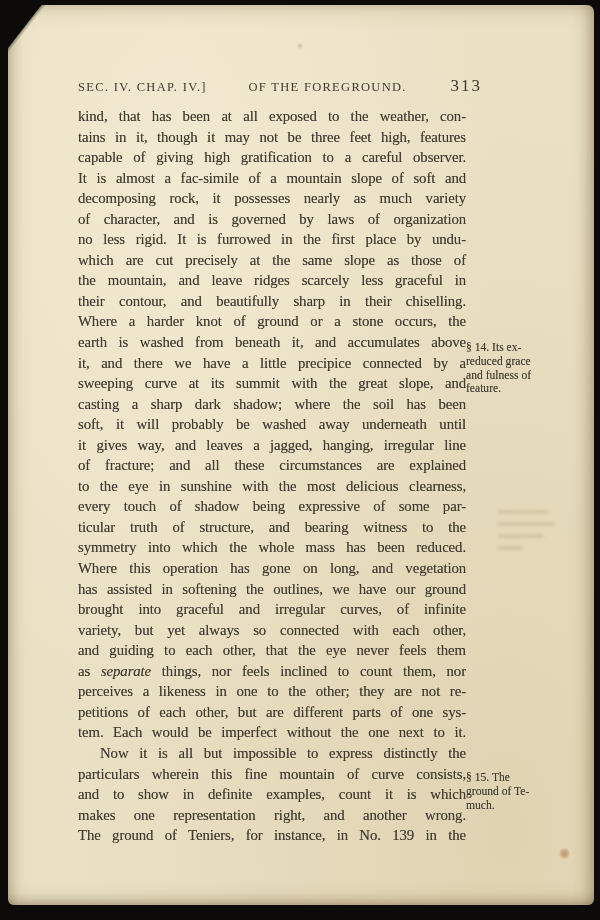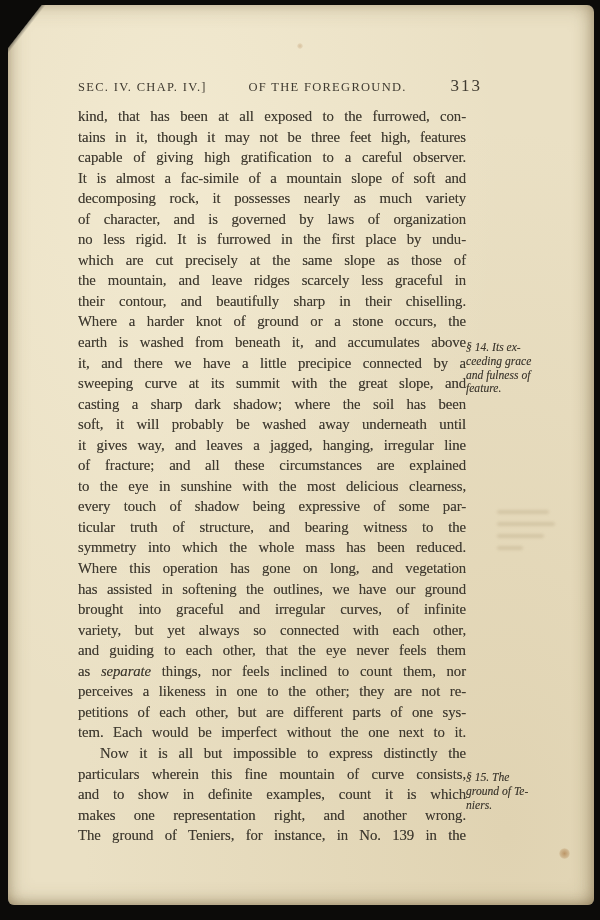--- a/index.html
+++ b/index.html
@@ -47,21 +47,20 @@
   .line{
     text-align:justify;
     text-align-last:justify;
     height:20.55px;overflow:visible;
   }
   .line.indent{padding-left:22px;}
   .margin-note{
     position:absolute;left:458px;width:104px;
     font-size:11.6px;line-height:13.8px;
     text-shadow:0 0 .4px rgba(63,58,48,.5);
-    font-style:italic;
   }
   .margin-note .note-line{text-align:left;}
   #note-14{top:336px;}
   #note-15{top:766px;}
   .ghost{
     position:absolute;left:489px;top:497px;width:64px;height:60px;
     opacity:.55;filter:blur(1.6px);
   }
   .ghost .g-line{height:4px;margin:8px 0;background:rgba(146,126,86,.38);border-radius:2px;}
   .ghost .g-line:nth-child(1){width:52px;}
@@ -85,21 +84,21 @@
     <div class="corner-cut"></div>
 
     <div class="header">
       <span class="h-section">SEC. IV. CHAP. IV.]</span>
       <span class="h-title">OF THE FOREGROUND.</span>
       <span class="h-page">313</span>
     </div>
 
     <div class="text-column">
       <div>
-          <div class="line">kind, that has been at all exposed to the furrowed, con-</div>
+          <div class="line">kind, that has been at all exposed to the weather, con-</div>
           <div class="line">tains in it, though it may not be three feet high, features</div>
           <div class="line">capable of giving high gratification to a careful observer.</div>
           <div class="line">It is almost a fac-simile of a mountain slope of soft and</div>
           <div class="line">decomposing rock, it possesses nearly as much variety</div>
           <div class="line">of character, and is governed by laws of organization</div>
           <div class="line">no less rigid.  It is furrowed in the first place by undu-</div>
           <div class="line">which are cut precisely at the same slope as those of</div>
           <div class="line">the mountain, and leave ridges scarcely less graceful in</div>
           <div class="line">their contour, and beautifully sharp in their chiselling.</div>
           <div class="line">Where a harder knot of ground or a stone occurs, the</div>
@@ -128,28 +127,28 @@
           <div class="line indent">Now it is all but impossible to express distinctly the</div>
           <div class="line">particulars wherein this fine mountain of curve consists,</div>
           <div class="line">and to show in definite examples, count it is which</div>
           <div class="line">makes one representation right, and another wrong.</div>
           <div class="line">The ground of Teniers, for instance, in No. 139 in the</div>
         </div>
     </div>
 
     <div class="margin-note" id="note-14">
         <div class="note-line">§ 14. Its ex-</div>
-        <div class="note-line">ceeding grace</div>
+        <div class="note-line">reduced grace</div>
         <div class="note-line">and fulness of</div>
         <div class="note-line">feature.</div>
       </div>
     <div class="margin-note" id="note-15">
         <div class="note-line">§ 15. The</div>
         <div class="note-line">ground of Te-</div>
-        <div class="note-line">niers.</div>
+        <div class="note-line">much.</div>
       </div>
 
     <div class="ghost">
       <div class="g-line"></div>
         <div class="g-line"></div>
         <div class="g-line"></div>
         <div class="g-line"></div>
     </div>
 
     <div class="foxing spot-1"></div>

